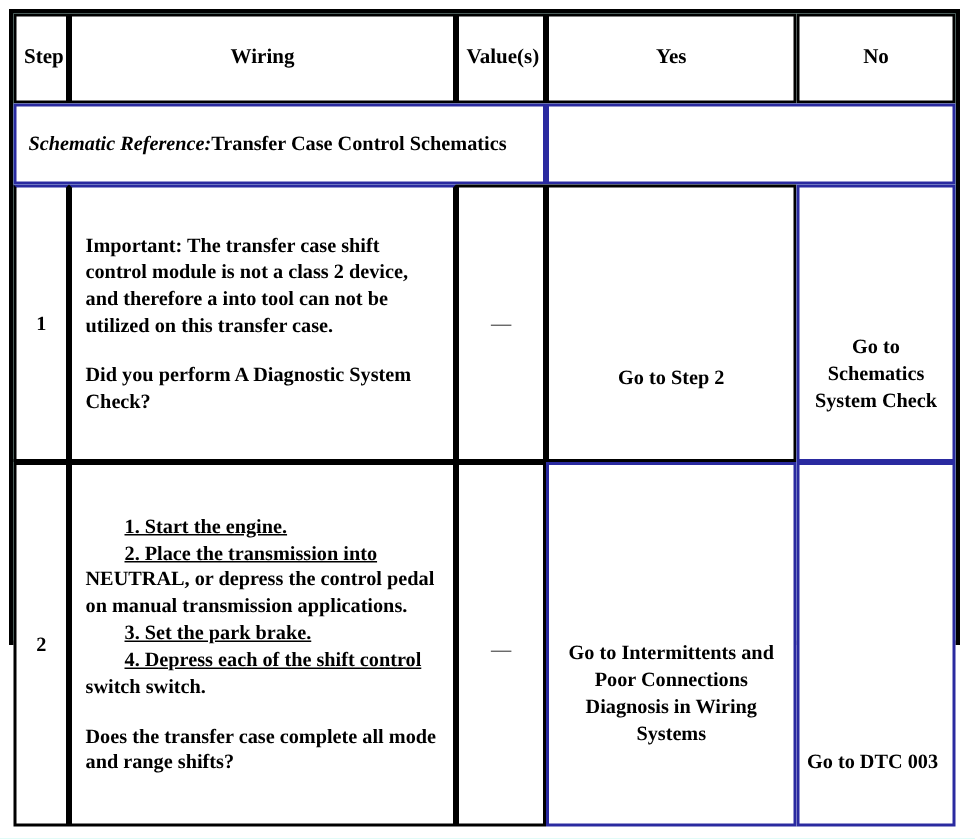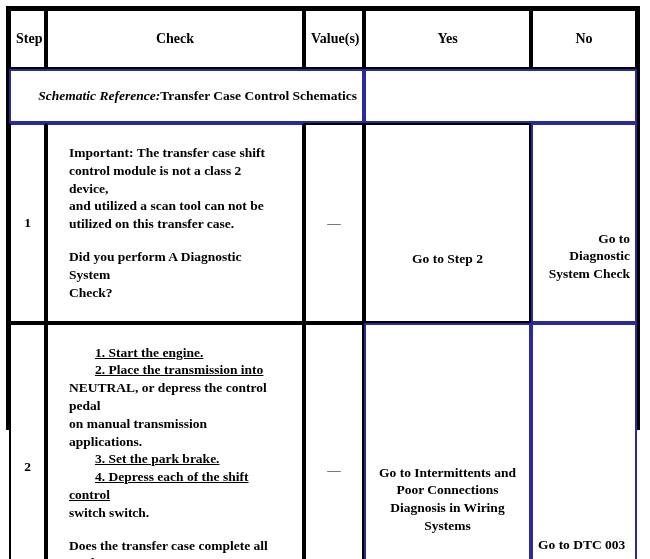--- a/index.html
+++ b/index.html
@@ -71,21 +71,21 @@
 
   
   tr.ref-row td {
     height: 54px;
     border-color: #2a2aa0;
     border-width: 2px;
     padding-left: 8px;
     vertical-align: middle;
   }
   td.ref-text {
-    text-align: right;
+    text-align: left;
     font-size: 14px;
     border-right-width: 1px;
     border-right-color: #5a5ad0;
   }
   td.ref-blank {
     border-left: 0;
   }
   .ref-em {
     font-style: italic;
     font-weight: bold;
@@ -123,25 +123,25 @@
     vertical-align: middle;
   }
   td.cell-no {
     text-align: center;
     vertical-align: middle;
     padding-left: 3px;
     padding-right: 3px;
   }
   tr.step-row-1 td.cell-step { border-top-color: #2a2aa0; }
   tr.step-row-1 td.cell-action { border-top-color: #2a2aa0; }
-  tr.step-row-1 td.cell-no { border-color: #2a2aa0; text-align: right; }
+  tr.step-row-1 td.cell-no { border-color: #2a2aa0; }
   tr.step-row-2 td.cell-yes { border-color: #2a2aa0; }
   tr.step-row-2 td.cell-no { border-color: #2a2aa0; }
 
-  .action-block { margin: 16px; }
+  .action-block { margin: 4px; }
   .action-gap { height: 15px; }
   .ind { display: block; text-indent: 26px; text-decoration: underline; }
   .noind { display: block; text-indent: 0; }
 
   .yes-1 { display: block; }
   .no-line { display: block; }
   .dtc-line { display: block; text-align: left; white-space: nowrap; font-size: 13.5px; }
   .yes2-line { display: block; }
 </style>
 </head>
@@ -155,53 +155,53 @@
         <col class="c-step">
           <col class="c-act">
           <col class="c-val">
           <col class="c-yes">
           <col class="c-no">
       </colgroup>
       <tbody>
 
         <tr class="header-row">
           <td class="h-step">Step</td>
-          <td>Check</td>
+          <td>Wiring</td>
           <td>Value(s)</td>
           <td>Yes</td>
           <td>No</td>
         </tr>
 
         <tr class="ref-row">
           <td class="ref-text" colspan="3">
             <span class="ref-em">Schematic Reference:</span><span class="ref-rest">Transfer Case Control Schematics</span>
           </td>
           <td class="ref-blank" colspan="2"></td>
         </tr>
 
         <tr class="step-row step-row-1">
           <td class="cell-step">1</td>
           <td class="cell-action">
             <div class="action-block">
               <span class="noind">Important: The transfer case shift</span>
               <span class="noind">control module is not a class 2 device,</span>
-              <span class="noind">and utilized a scan tool can not be</span>
+              <span class="noind">and therefore a into tool can not be</span>
               <span class="noind">utilized on this transfer case.</span>
               <div class="action-gap"></div>
               <span class="noind">Did you perform A Diagnostic System</span>
               <span class="noind">Check?</span>
             </div>
           </td>
           <td class="cell-value" style="vertical-align: middle;">—</td>
           <td class="cell-yes" style="vertical-align: middle; padding-top: 76px;">
             <span class="yes-1">Go to Step  2</span>
           </td>
           <td class="cell-no" style="vertical-align: middle; padding-top: 70px;">
             <span class="no-line">Go to</span>
-            <span class="no-line">Diagnostic</span>
+            <span class="no-line">Schematics</span>
             <span class="no-line">System Check</span>
           </td>
         </tr>
 
         <tr class="step-row step-row-2">
           <td class="cell-step">2</td>
           <td class="cell-action">
             <div class="action-block">
               <span class="ind">1. Start the engine.</span>
               <span class="ind">2. Place the transmission into</span>

